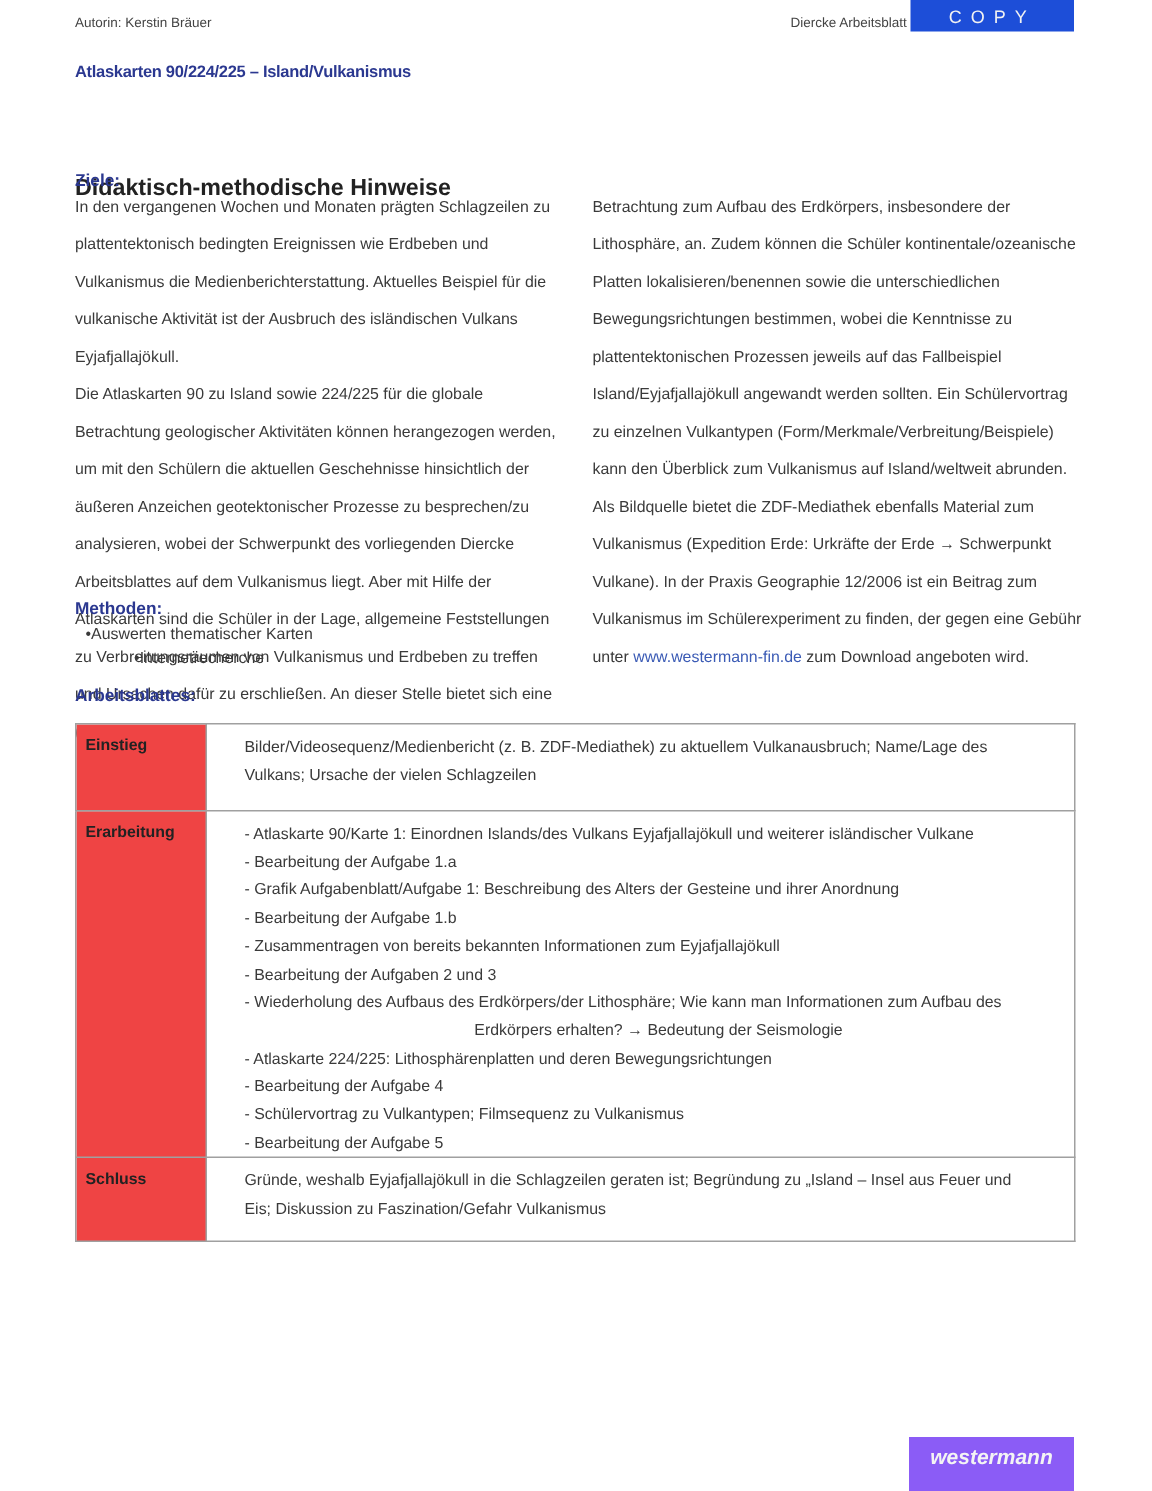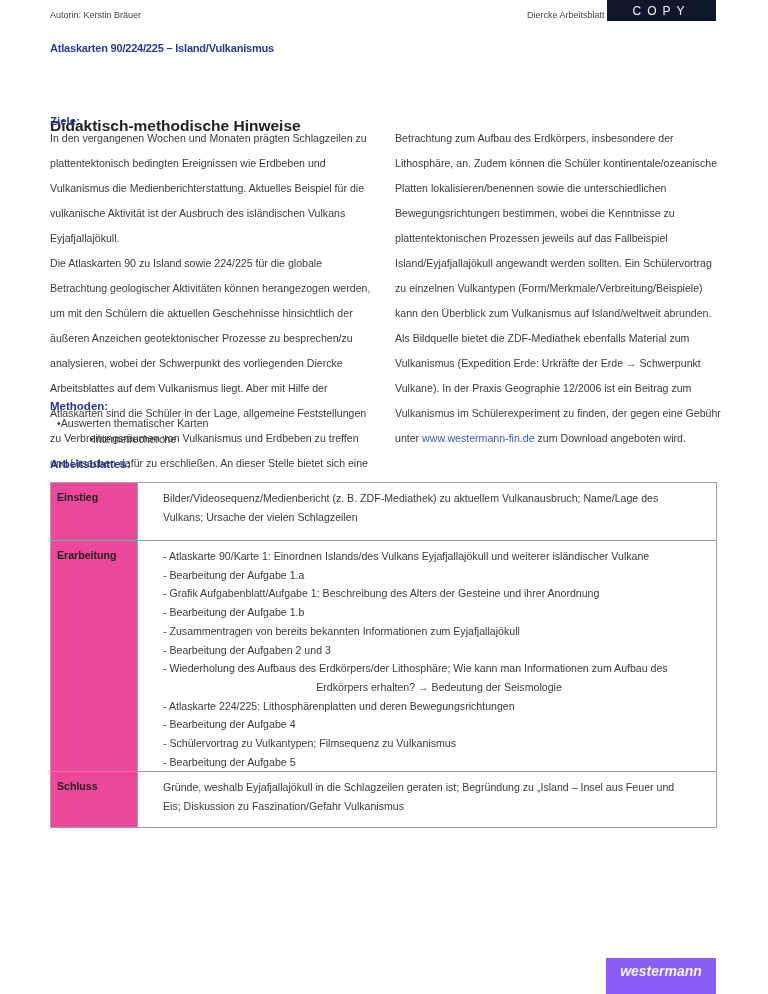--- a/index.html
+++ b/index.html
@@ -1,32 +1,32 @@
 <!DOCTYPE html>
 <html><head>
 <meta charset="utf-8">
 <style>
   html, body { margin: 0; padding: 0; background: #ffffff; }
   body { width: 768px; height: 994px; position: relative; overflow: hidden;
          font-family: "Liberation Sans", "DejaVu Sans", sans-serif; color: #333333; }
   .author { position: absolute; left: 50px; top: 10px; font-size: 9px; color: #444; }
   .brandline { position: absolute; left: 527px; top: 10px; font-size: 9px; color: #444; }
-  .copy-box { position: absolute; left: 607px; top: 0; width: 109px; height: 21px; background: #0f172a;
+  .copy-box { position: absolute; left: 607px; top: 0; width: 109px; height: 21px; background: #1d4ed8;
               color: #f2f2f2; font-size: 12px; letter-spacing: 6px; text-align: center; line-height: 23px; }
   .title { position: absolute; left: 50px; top: 42px; font-size: 11px; font-weight: bold; color: #2b3890; letter-spacing: -0.2px; }
   .h2 { position: absolute; left: 50px; top: 95px; font-size: 15.5px; font-weight: bold; color: #222; margin-top: 22px; }
   .h3 { position: absolute; font-size: 11.5px; font-weight: bold; color: #2b3890; }
   .para { position: absolute; font-size: 10.6px; line-height: 25px; color: #3a3a3a; width: 330px; }
   .para p { margin: 0; }
   .link { color: #3b5bb5; }
   .bullets { position: absolute; left: 56px; top: 414px; font-size: 10.6px; line-height: 16px; color: #3a3a3a; margin: 1px; padding: 0; list-style: none; text-align: center; }
   .bullets li::before { content: "\2022 "; }
   table.seq { position: absolute; left: 50px; top: 482px; width: 667px; border-collapse: collapse; }
   table.seq td { border: 1px solid #a0a0a0; vertical-align: top; font-size: 10.6px; line-height: 18.7px; color: #3a3a3a; }
-  table.seq td.lbl { width: 80px; background: #ec4899; font-weight: bold; color: #222; padding: 5px 0 0 6px; }
+  table.seq td.lbl { width: 80px; background: #ef4444; font-weight: bold; color: #222; padding: 5px 0 0 6px; }
   table.seq td.cnt { padding: 6px 6px 0 25px; }
   .r1 td { height: 51px; }
   .r2 td { height: 221px; }
   .r3 td { height: 49px; }
   .cnt .line { display: block; }
   .cnt .indent { padding-left: 5px; text-align: center; }
   .wm-box { position: absolute; left: 606px; top: 958px; width: 110px; height: 36px; background: #8b5cf6; }
   .wm-text { position: absolute; left: 0; right: 0; top: 5px; text-align: center; color: #f4f4f4; font-size: 14px; font-weight: bold; font-style: italic; }
 </style>
 </head>

